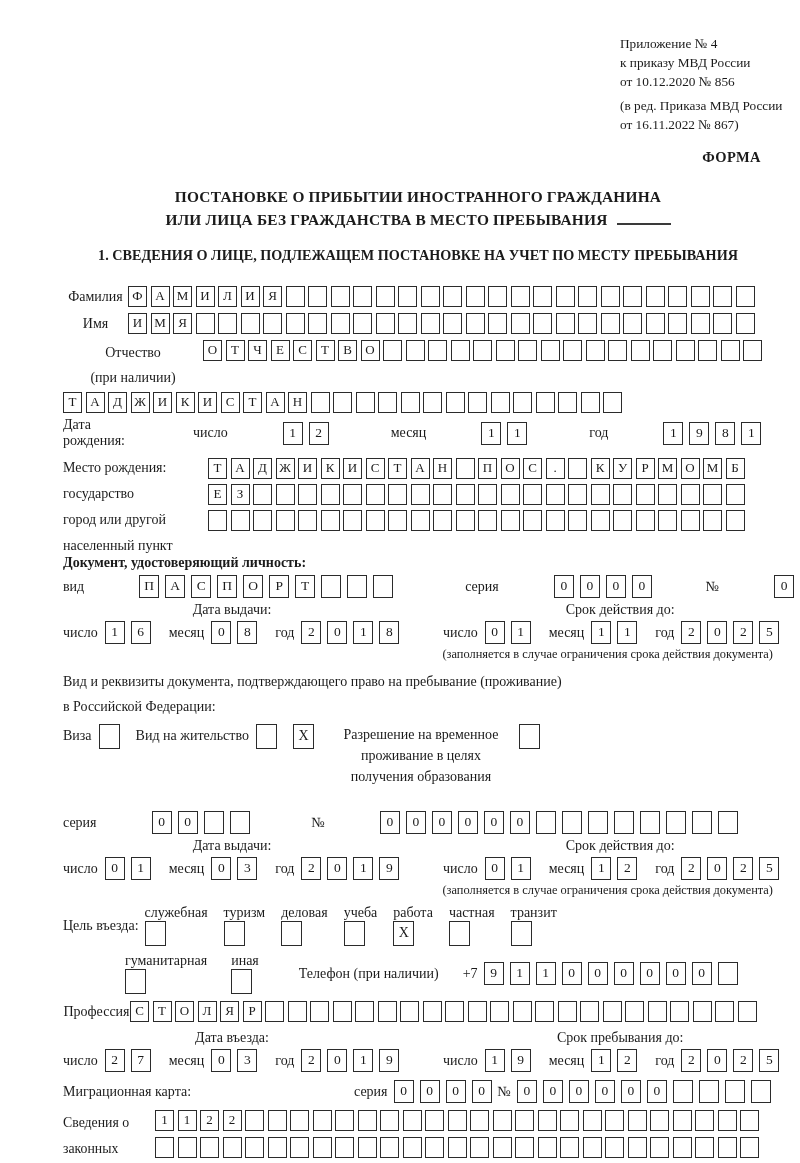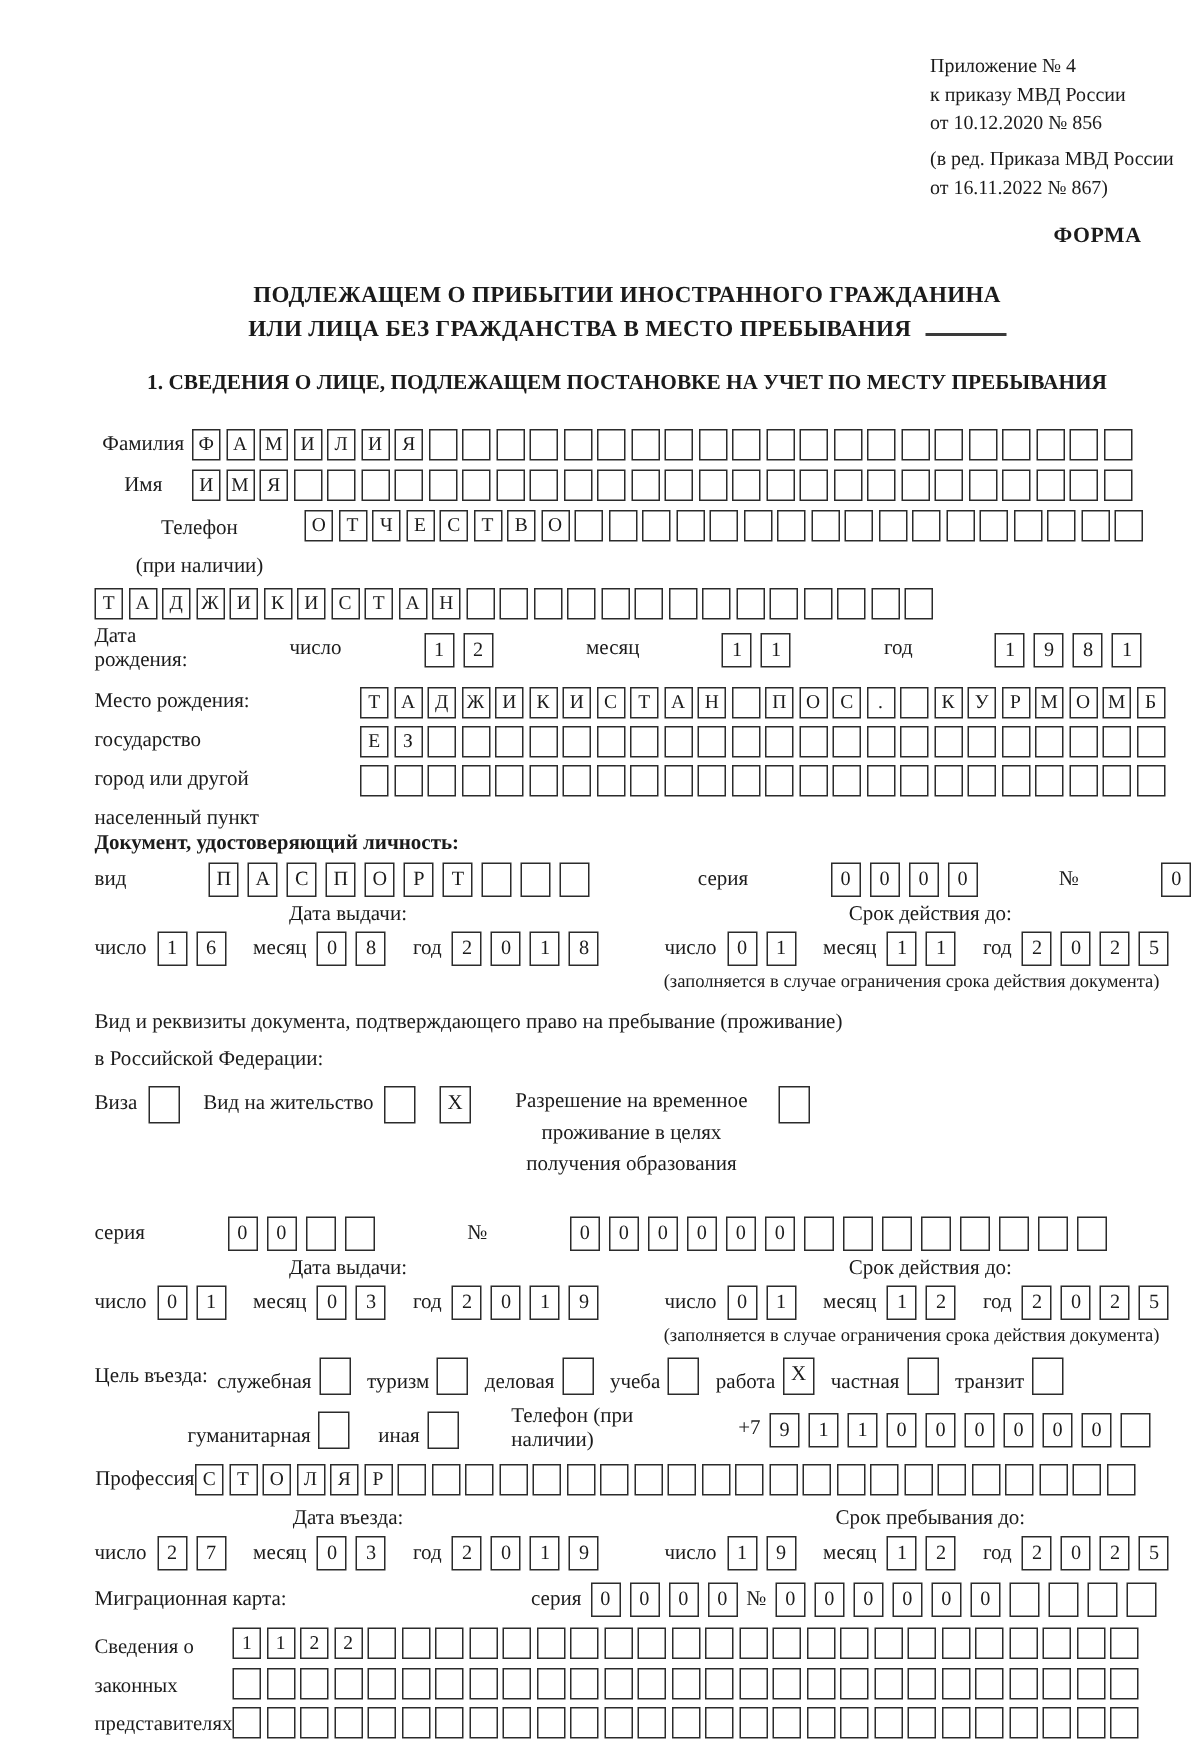--- a/index.html
+++ b/index.html
@@ -38,21 +38,21 @@
   .w65  { width: 65px; }
   .w140 { width: 140px; }
   .lbl2 { line-height: 25px; padding-top: 0 !important; }
 
   
   .inl { display: flex; align-items: center; margin: 4px 0 9px; gap: 48px; }
   .inl .dl { margin-right: 7px; }
   .gap12 { margin-left: 12px; } .gap18 { margin-left: 18px; } .gap24 { margin-left: 24px; }
   .gap8 { margin-left: 8px; }
 
-  .mr-line { display: flex; align-items: flex-start; margin-bottom: 5px; gap: 32px; }
+  .mr-line { display: flex; align-items: flex-start; margin-bottom: 5px; }
   .mr-line .lbl { width: 145px; flex: 0 0 auto; padding-top: 2px; }
 
   .doc-head { text-align: left; font-weight: bold; margin: 1px 0 4px; }
 
   .dates { display: flex; margin-top: 2px; gap: 14px; }
   .dates .col-l { width: 338px; flex: 0 0 auto; }
   .dates .col-r { flex: 1; padding-left: 28px; }
   .dhead { text-align: center; margin-bottom: 3px; }
   .dateline { display: flex; align-items: center; }
   .dateline .dl { margin-right: 7px; }
@@ -63,21 +63,21 @@
 
   .opts { display: flex; align-items: flex-start; margin: 5px 0 24px; }
   .opt { display: flex; align-items: flex-start; }
   .opt .olbl { padding-top: 4px; margin-right: 7px; }
   .opt .ctr { text-align: center; line-height: 21px; padding-top: 0; }
   .o3 .ctr { width: 194px; }
   .o4 .ctr { width: 182px; }
   .opt + .opt { margin-left: 16px; }
 
   .pu-row { display: flex; align-items: center; margin: 7px 0; flex-wrap: nowrap; }
-  .pu-item { display: flex; align-items: flex-end; margin-right: 11px; }
+  .pu-item { display: flex; align-items: flex-start; margin-right: 11px; flex-direction: column; }
   .pu-item .plbl { margin-right: 5px; }
   .indent62 { margin-left: 62px; }
 
   .mc-row { display: flex; align-items: center; margin: 8px 0 7px; }
   .mc-row .lbl { width: 291px; flex: 0 0 auto; }
 
   .rep { display: flex; align-items: flex-start; margin-top: 2px; }
   .rep .rep-lbls { width: 92px; flex: 0 0 auto; line-height: 25.5px; font-size: 13.8px; }
   .rep .rep-rows .boxes { display: flex; margin-bottom: 5.5px; }
 
@@ -93,21 +93,21 @@
     <div>к приказу МВД России</div>
     <div>от 10.12.2020 № 856</div>
     <div class="ed">
       <div>(в ред. Приказа МВД России</div>
       <div>от 16.11.2022 № 867)</div>
     </div>
   </div>
   <div class="forma">ФОРМА</div>
 
   <div class="title">
-    <div>ПОДЛЕЖАЩЕМ О ПРИБЫТИИ ИНОСТРАННОГО ГРАЖДАНИНА</div>
+    <div>ПОСТАНОВКЕ О ПРИБЫТИИ ИНОСТРАННОГО ГРАЖДАНИНА</div>
     <div>
       <span>ИЛИ ЛИЦА БЕЗ ГРАЖДАНСТВА В МЕСТО ПРЕБЫВАНИЯ</span><span class="tuline"></span>
     </div>
   </div>
 
   <div class="sec">1. СВЕДЕНИЯ О ЛИЦЕ, ПОДЛЕЖАЩЕМ ПОСТАНОВКЕ НА УЧЕТ ПО МЕСТУ ПРЕБЫВАНИЯ</div>
 
   <div class="rows">
 
     <div class="frow">
@@ -173,21 +173,21 @@
           <span class="cbox"></span>
           <span class="cbox"></span>
           <span class="cbox"></span>
           <span class="cbox"></span>
           <span class="cbox"></span>
         </span>
     </div>
 
     <div class="frow" style="margin-bottom:2px;">
       <span class="lbl w140 lbl2">
-        <span>Телефон</span><br>
+        <span>Отчество</span><br>
         <span>(при наличии)</span>
       </span>
       <span class="boxes">
           <span class="cbox">О</span>
           <span class="cbox">Т</span>
           <span class="cbox">Ч</span>
           <span class="cbox">Е</span>
           <span class="cbox">С</span>
           <span class="cbox">Т</span>
           <span class="cbox">В</span>

